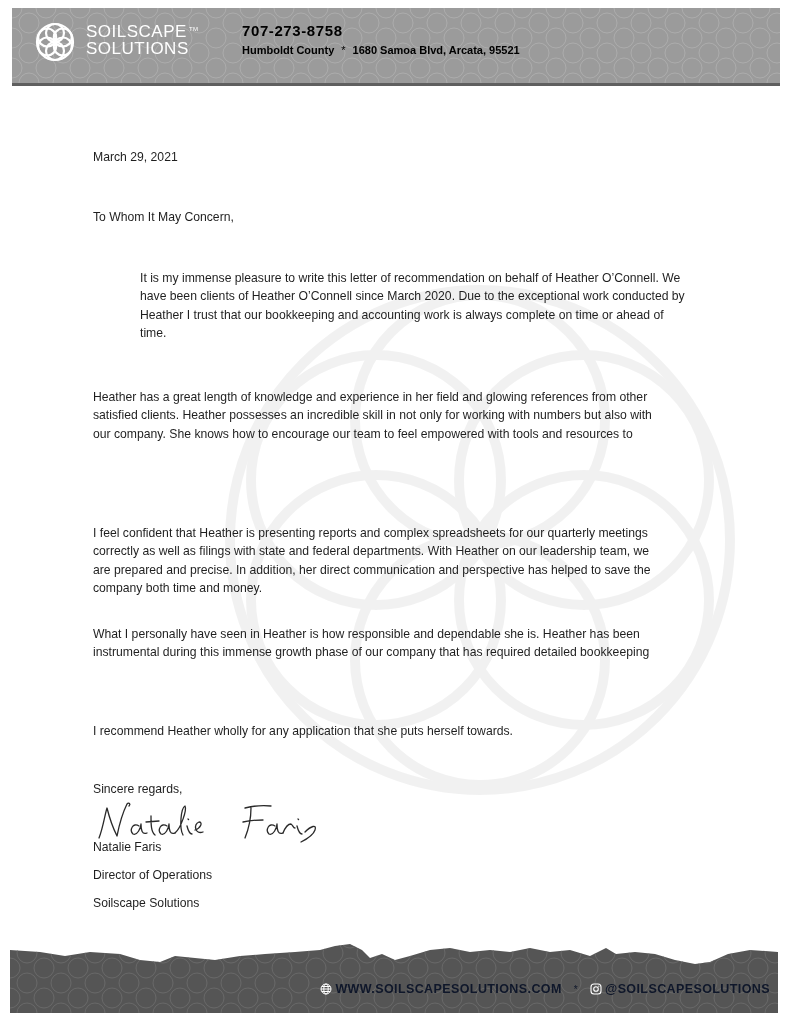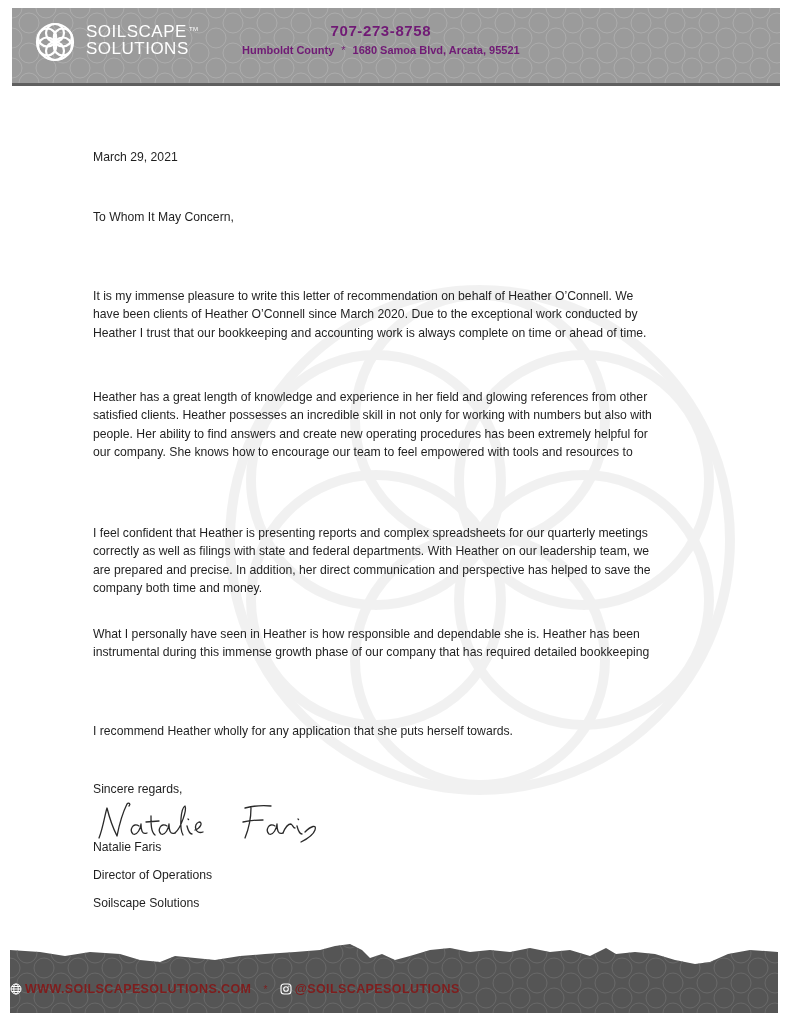--- a/index.html
+++ b/index.html
@@ -9,50 +9,50 @@
   
   .header { position: absolute; left: 12px; top: 8px; width: 768px; height: 78px;
             background-color: #9b9b9b; overflow: hidden; }
   .header::after { content: ""; position: absolute; left: 0; right: 0; bottom: 0; height: 3px;
                    background: #5f5f5f; }
   .pattern { position: absolute; inset: 0; opacity: 0.35; }
   .logo { position: absolute; left: 22px; top: 13px; width: 42px; height: 42px; }
   .brand { position: absolute; left: 74px; top: 15px; color: #ffffff; line-height: 17px;
            font-size: 17px; letter-spacing: 0.5px; }
   .brand .tm { font-size: 6px; vertical-align: top; margin-left: 2px; position: relative; top: -2px; }
-  .contact { position: absolute; left: 230px; top: 14px; color: #701a75; text-align: center; }
+  .contact { position: absolute; left: 230px; top: 14px; color: #000000; }
   .phone { font-size: 15px; font-weight: bold; letter-spacing: 0.6px; }
   .addr { font-size: 11px; font-weight: bold; margin-top: 5px; white-space: nowrap; }
   .addr .sep { margin: 0 7px; font-weight: normal; }
 
   
   .letter { position: absolute; left: 93px; top: 148px; width: 600px;
             font-size: 12.2px; line-height: 18.4px; color: #1f1f1f; }
   .letter p { margin: 0; }
   .date { position: absolute; top: 0; }
   .salutation { position: absolute; top: 60px; }
-  .p1 { position: absolute; top: 139px; }
+  .p1 { position: absolute; top: 121px; margin-left: 47px; }
   .p2 { position: absolute; top: 240px; }
   .p3 { position: absolute; top: 368px; margin-top: 8px; }
   .p4 { position: absolute; top: 477px; }
   .p5 { position: absolute; top: 574px; }
   .closing { position: absolute; top: 632px; }
   .signature { position: absolute; top: 650px; left: 2px; width: 260px; height: 46px; }
   .signer-name { position: absolute; top: 690px; }
   .signer-title { position: absolute; top: 718px; }
   .signer-company { position: absolute; top: 746px; }
 
   
   .watermark { position: absolute; left: 210px; top: 170px; width: 540px; height: 740px; opacity: 0.05; }
 
   
   .footer { position: absolute; left: 10px; top: 938px; width: 768px; height: 75px; }
   .footer svg.bg { position: absolute; left: 0; top: 0; }
-  .footer-text { position: absolute; left: 0; right: 15px; top: 44px; text-align: left;
-                 color: #7f1d1d; font-size: 12.5px; font-weight: bold; letter-spacing: 0.4px; white-space: nowrap; }
+  .footer-text { position: absolute; left: 0; right: 8px; top: 44px; text-align: right;
+                 color: #0f172a; font-size: 12.5px; font-weight: bold; letter-spacing: 0.4px; white-space: nowrap; }
   .footer-text .sep { margin: 0 12px; font-weight: normal; font-size: 10px; }
   .footer-text .ico { display: inline-block; vertical-align: -2px; margin-right: 3px; }
 </style>
 </head>
 <body>
 
 <div class="header">
   <svg class="pattern" width="768" height="78">
     <defs>
       <pattern id="hexp" width="34" height="30" patternUnits="userSpaceOnUse">
@@ -109,21 +109,20 @@
 
   <div class="p1">
     <div>It is my immense pleasure to write this letter of recommendation on behalf of Heather O’Connell.  We</div>
     <div>have been clients of Heather O’Connell since March 2020. Due to the exceptional work conducted by</div>
     <div>Heather I trust that our bookkeeping and accounting work is always complete on time or ahead of time.</div>
   </div>
 
   <div class="p2">
     <div>Heather has a great length of knowledge and experience in her field and glowing references from other</div>
     <div>satisfied clients. Heather possesses an incredible skill in not only for working with numbers but also with</div>
-    <div>people. Her ability to find answers and create new operating procedures has been extremely helpful for</div>
     <div>our company. She knows how to encourage our team to feel empowered with tools and resources to</div>
   </div>
 
   <div class="p3">
     <div>I feel confident that Heather is presenting reports and complex spreadsheets for our quarterly meetings</div>
     <div>correctly as well as filings with state and federal departments. With Heather on our leadership team, we</div>
     <div>are prepared and precise. In addition, her direct communication and perspective has helped to save the</div>
     <div>company both time and money.</div>
   </div>
 

